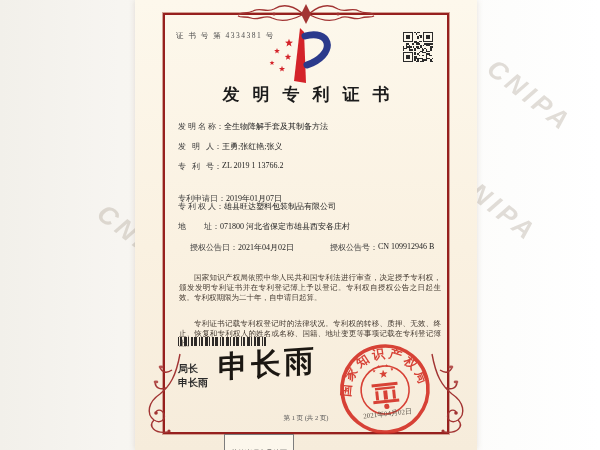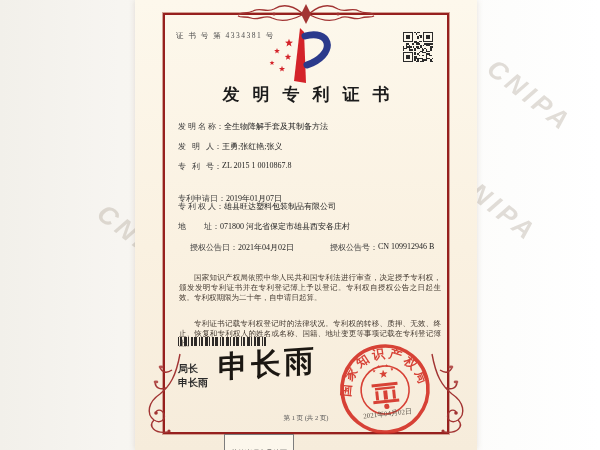--- a/index.html
+++ b/index.html
@@ -249,21 +249,21 @@
 
   <div class="title">发明专利证书</div>
 
   <div class="field-row" style="top:141px">
     <span class="field-label">发   明   人：</span><span class="field-value">王勇;张红艳;张义</span>
   </div>
   <div class="field-row" style="top:121px">
     <span class="field-label">发 明 名 称：</span><span class="field-value">全生物降解手套及其制备方法</span>
   </div>
   <div class="field-row" style="top:161px">
-    <span class="field-label">专   利   号：</span><span class="field-value">ZL 2015 1 0010867.8</span>
+    <span class="field-label">专   利   号：</span><span class="field-value">ZL 2019 1 13766.2</span>
   </div>
   <div class="field-row" style="top:193px">
     <span class="field-label">专利申请日：</span><span class="field-value">2019年01月07日</span>
   </div>
   <div class="field-row" style="top:201px">
     <span class="field-label">专 利 权 人：</span><span class="field-value">雄县旺达塑料包装制品有限公司</span>
   </div>
   <div class="field-row" style="top:221px">
     <span class="field-label">地         址：</span><span class="field-value">071800 河北省保定市雄县西安各庄村</span>
   </div>

